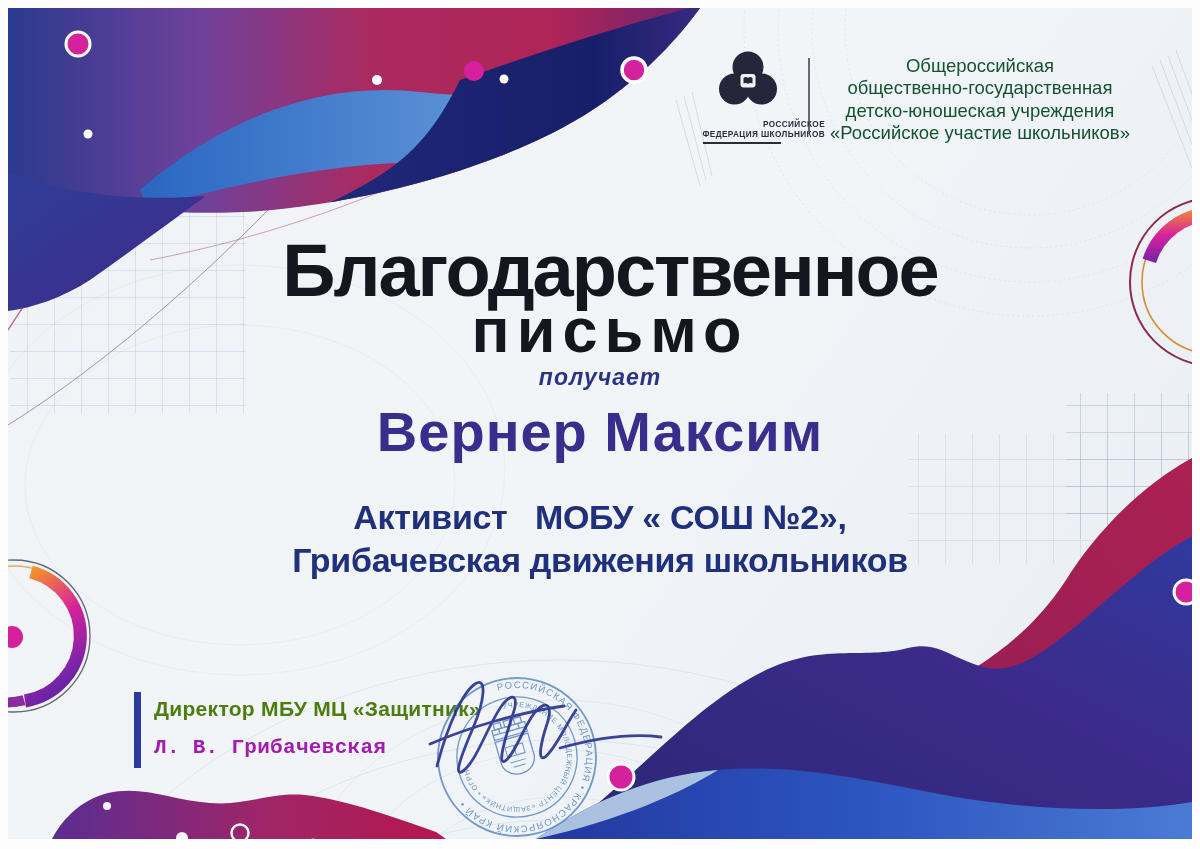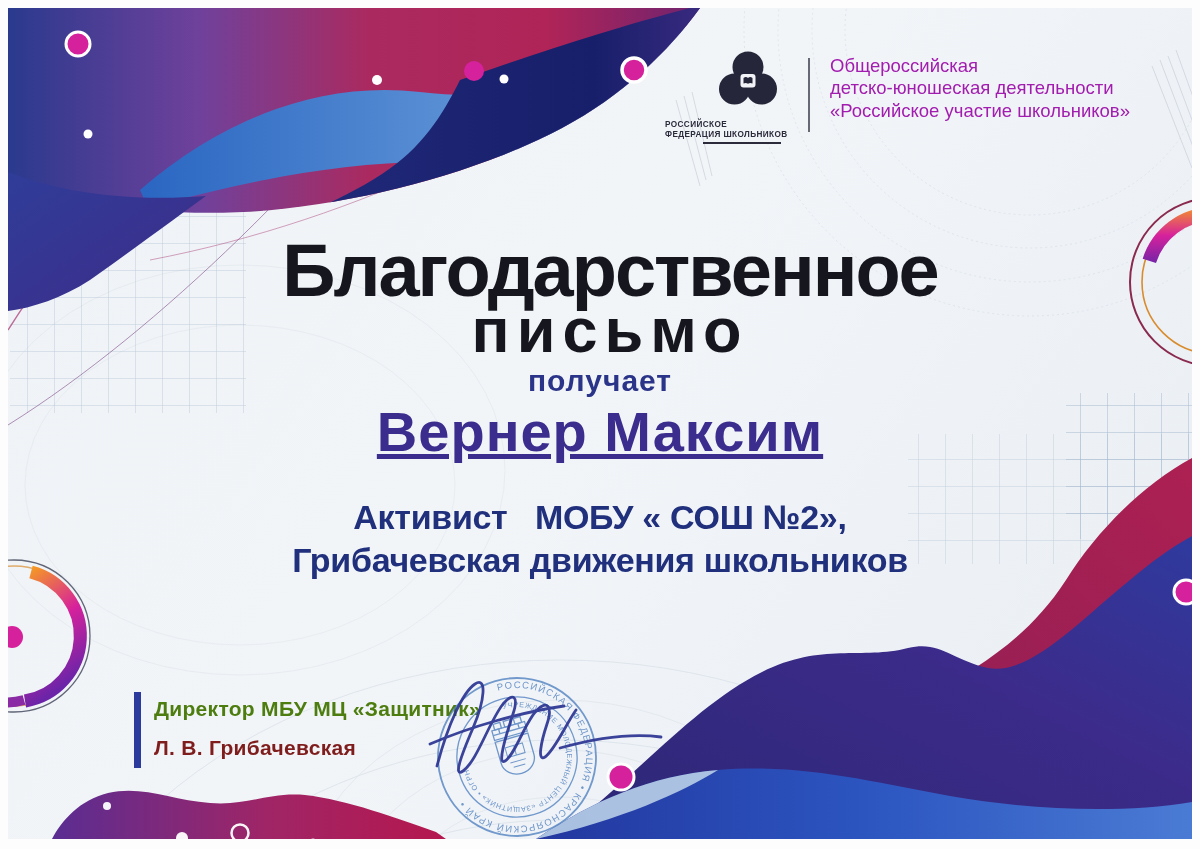--- a/index.html
+++ b/index.html
@@ -8,33 +8,33 @@
   .cert-bg{position:absolute;left:8px;top:8px;width:1184px;height:831px;
            background:linear-gradient(125deg,#eef2f6 0%,#f2f5f8 45%,#e9eef4 100%);}
   svg.decor,svg.overlay{position:absolute;left:0;top:0;pointer-events:none;}
   svg.overlay{z-index:5;}
   .txt{position:absolute;z-index:3;}
   .center{left:0;width:1200px;text-align:center;}
   .title-1{top:234px;font-size:74px;font-weight:bold;letter-spacing:-2px;color:#16161f;
            transform:translateX(10px);line-height:1;}
   .title-2{top:299px;font-size:63px;font-weight:bold;letter-spacing:7px;color:#16161f;
            transform:translateX(10px);line-height:1;}
-  .subtitle{top:366px;font-size:30px;font-weight:600;letter-spacing:1px;color:#2a3488;line-height:1;}
-  .recipient{top:404px;font-size:56px;font-weight:bold;letter-spacing:1px;color:#3b2d8e;line-height:1;text-decoration:underline;}
+  .subtitle{top:366px;font-size:23px;font-weight:600;letter-spacing:1px;color:#2a3488;line-height:1;font-style:italic;}
+  .recipient{top:404px;font-size:56px;font-weight:bold;letter-spacing:1px;color:#3b2d8e;line-height:1;}
   .body-lines{top:496px;color:#20307c;font-size:34px;font-weight:bold;line-height:43px;letter-spacing:-0.3px;}
   .body-line{white-space:pre-wrap;}
-  .org-lines{left:830px;top:55px;font-size:18.5px;line-height:22.3px;color:#a21caf;text-align:left;}
+  .org-lines{left:830px;top:55px;font-size:18.5px;line-height:22.3px;color:#14532d;text-align:center;}
   .org-divider{position:absolute;left:808px;top:58px;width:2px;height:74px;background:#3a3a48;opacity:.75;z-index:3;}
-  .logo-caption{left:665px;top:120px;width:160px;text-align:left;font-size:8.2px;font-weight:bold;
+  .logo-caption{left:665px;top:120px;width:160px;text-align:right;font-size:8.2px;font-weight:bold;
                 line-height:9.6px;color:#2b2b3c;letter-spacing:.4px;}
   .logo-underline{position:absolute;left:703px;top:142px;width:78px;height:1.5px;background:#2b2b3c;z-index:3;}
   .logo-mark{position:absolute;left:703px;top:48px;z-index:3;}
   .sig-bar{position:absolute;left:134px;top:692px;width:7px;height:76px;background:#2b3a9c;z-index:3;}
   .sig-pos{left:154px;top:697px;font-size:21px;font-weight:bold;color:#4d7c0f;letter-spacing:.3px;}
-  .sig-name{left:154px;top:736px;font-size:21px;font-weight:bold;color:#7f1d1d;letter-spacing:.3px;}
+  .sig-name{left:154px;top:736px;font-size:21px;font-weight:bold;color:#a21caf;letter-spacing:.3px;font-family:Liberation Mono, monospace;}
 </style>
 </head>
 <body>
 
 <div class="page">
   <div class="cert-bg"></div>
 
   <svg class="decor" width="1200" height="849" viewBox="0 0 1200 849">
     <defs>
       <clipPath id="certClip">
@@ -187,21 +187,22 @@
   </svg>
 
   <div class="txt logo-caption">
     <div>РОССИЙСКОЕ</div>
     <div>ФЕДЕРАЦИЯ ШКОЛЬНИКОВ</div>
   </div>
   <div class="logo-underline"></div>
   <div class="org-divider"></div>
   <div class="txt org-lines">
     <div>Общероссийская</div>
-    <div>детско-юношеская деятельности</div>
+    <div>общественно-государственная</div>
+    <div>детско-юношеская учреждения</div>
     <div>«Российское участие школьников»</div>
   </div>
 
   <div class="txt center title-1">Благодарственное</div>
   <div class="txt center title-2">письмо</div>
   <div class="txt center subtitle">получает</div>
   <div class="txt center recipient">Вернер Максим</div>
 
   <div class="txt center body-lines">
     <div class="body-line">Активист   МОБУ « СОШ №2»,</div>

